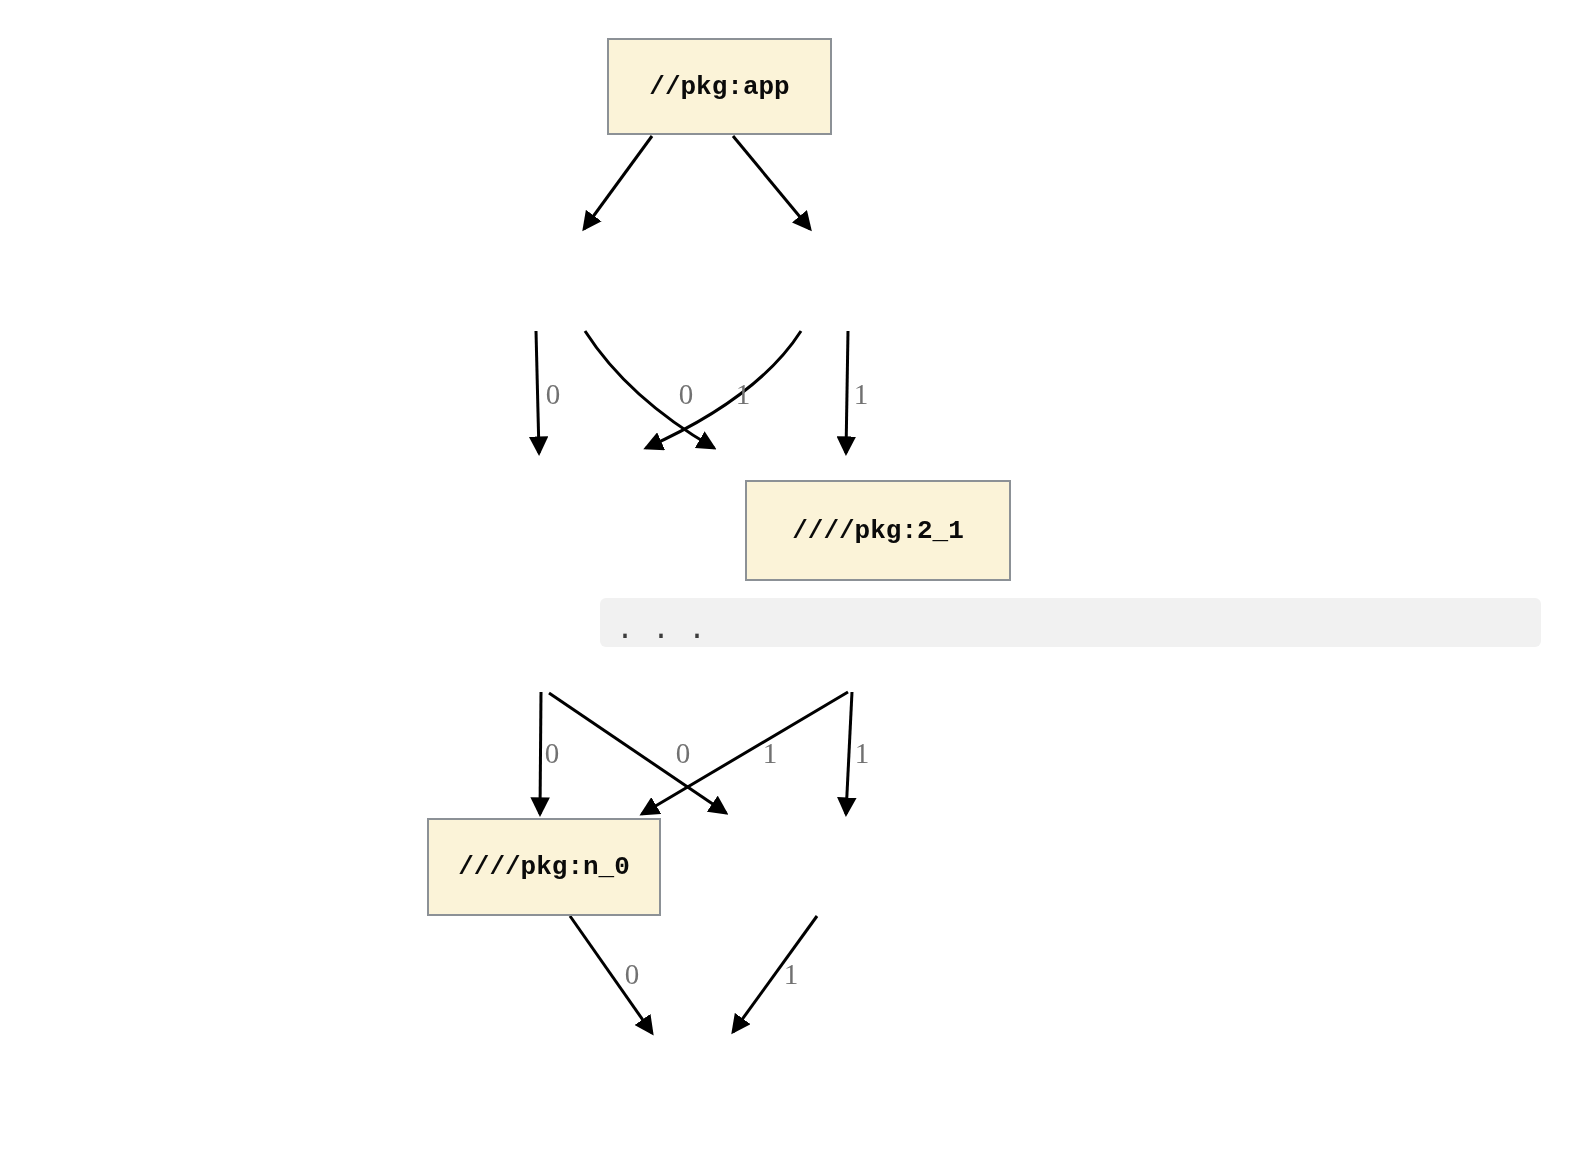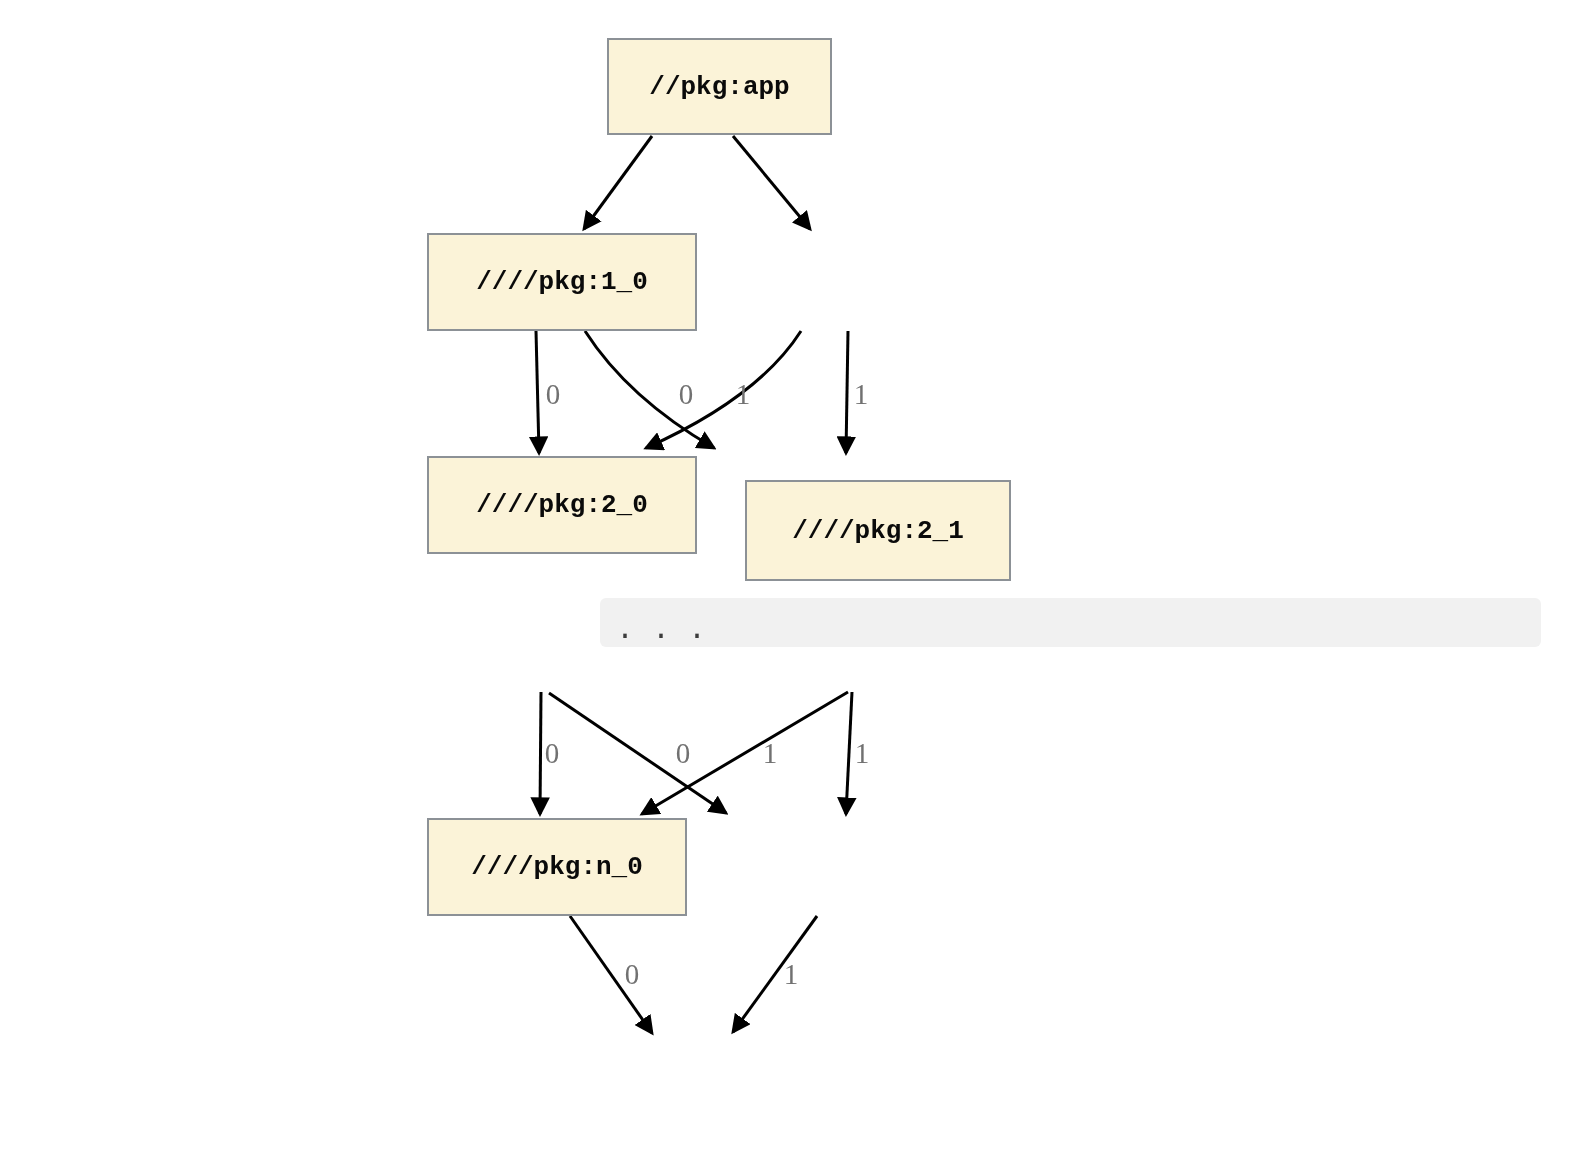--- a/index.html
+++ b/index.html
@@ -31,21 +31,21 @@
     font-weight: bold;
     font-size: 26px;
     color: #0a0a0a;
     white-space: pre;
   }
   #node-app   { left: 581px; top: 38px;   width: 225px; height: 97px; }
   #node-1-0   { left: 401px; top: 233px;  width: 270px; height: 98px; }
   #node-1-1   { left: 719px; top: 233px;  width: 266px; height: 98px; }
   #node-2-0   { left: 401px; top: 456px;  width: 270px; height: 98px; }
   #node-2-1   { left: 719px; top: 480px;  width: 266px; height: 101px; }
-  #node-n-0   { left: 401px; top: 818px;  width: 260px; height: 98px; }
+  #node-n-0   { left: 401px; top: 818px;  width: 234px; height: 98px; }
   #node-n-1   { left: 719px; top: 818px;  width: 266px; height: 98px; }
   #node-dep   { left: 581px; top: 1039px; width: 226px; height: 96px; }
   #ellipsis-band {
     position: absolute;
     left: 600px; top: 598px;
     width: 941px; height: 49px;
     box-sizing: border-box;
     background: #F1F1F1;
     border-radius: 6px;
     display: flex;
@@ -105,28 +105,22 @@
     <path class="edge" marker-end="url(#arrow)" d="M817,916 L733,1032"></path>
 
     <text class="edge-label" x="632" y="984" text-anchor="middle">0</text>
     <text class="edge-label" x="791" y="984" text-anchor="middle">1</text>
   </svg>
 
   <div class="node" id="node-app">
     <span class="node-label">//pkg:app</span>
   </div>
 
-  <div class="node" id="node-1-0">
-    <span class="node-label">////pkg:1_0</span>
-  </div>
 
 
-  <div class="node" id="node-2-0">
-    <span class="node-label">////pkg:2_0</span>
-  </div>
 
   <div class="node" id="node-2-1">
     <span class="node-label">////pkg:2_1</span>
   </div>
 
   <div id="ellipsis-band">
     <span class="ellipsis-text">. . .</span>
   </div>
 
   <div class="node" id="node-n-0">

